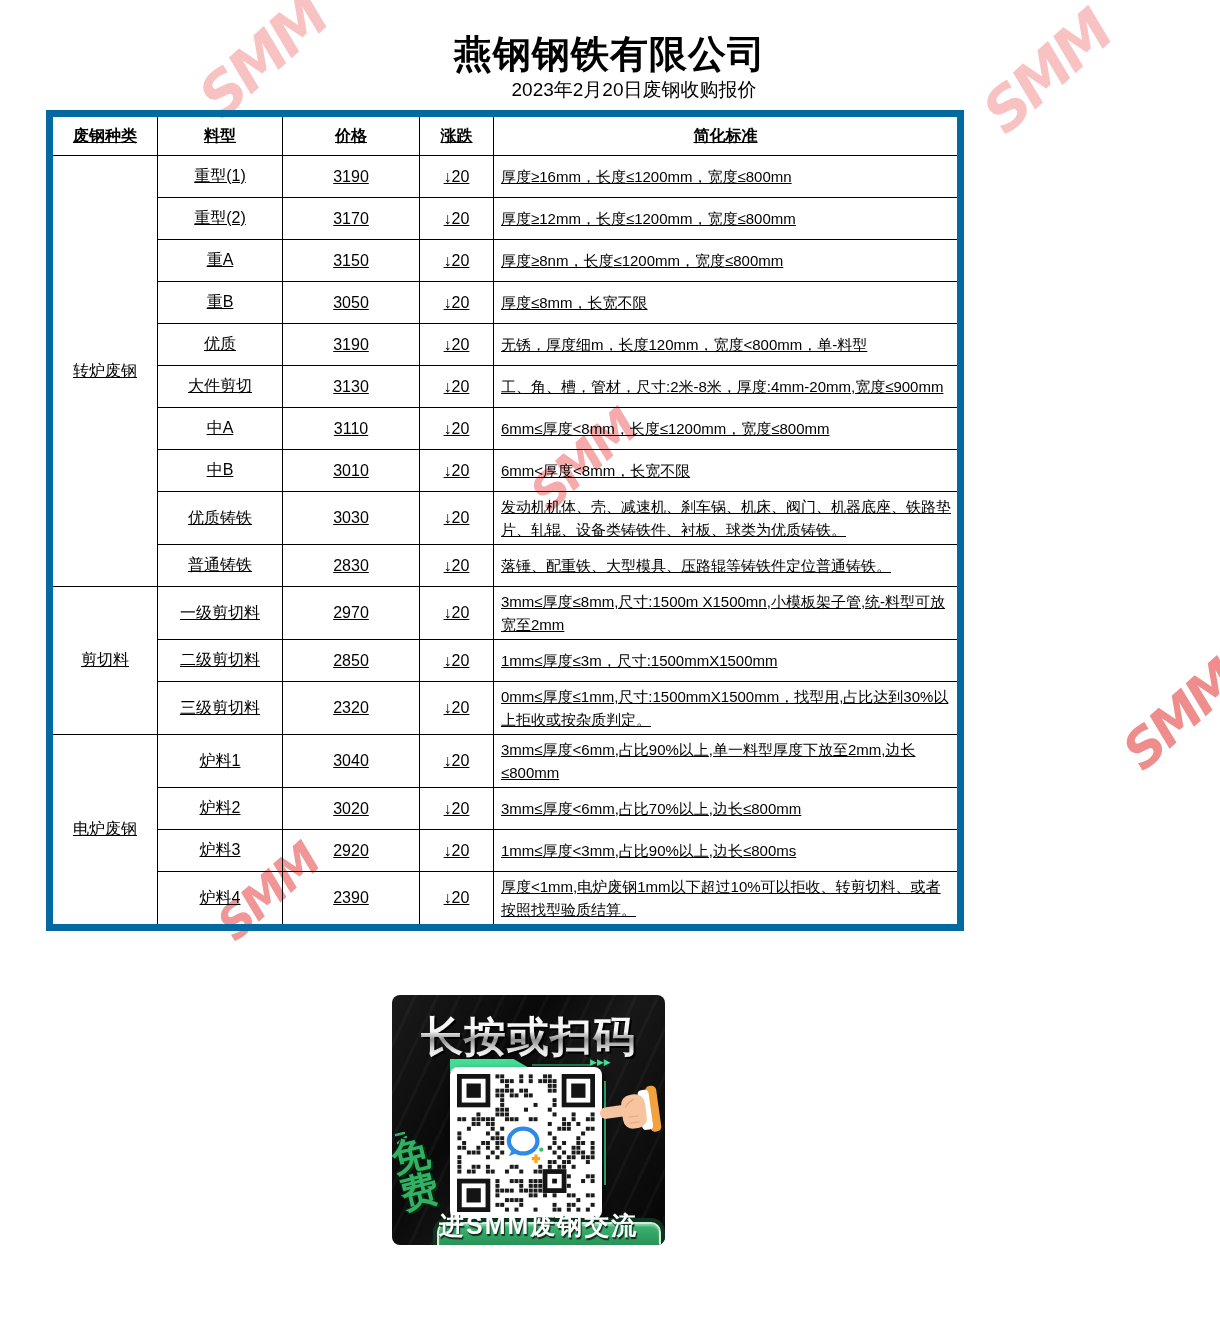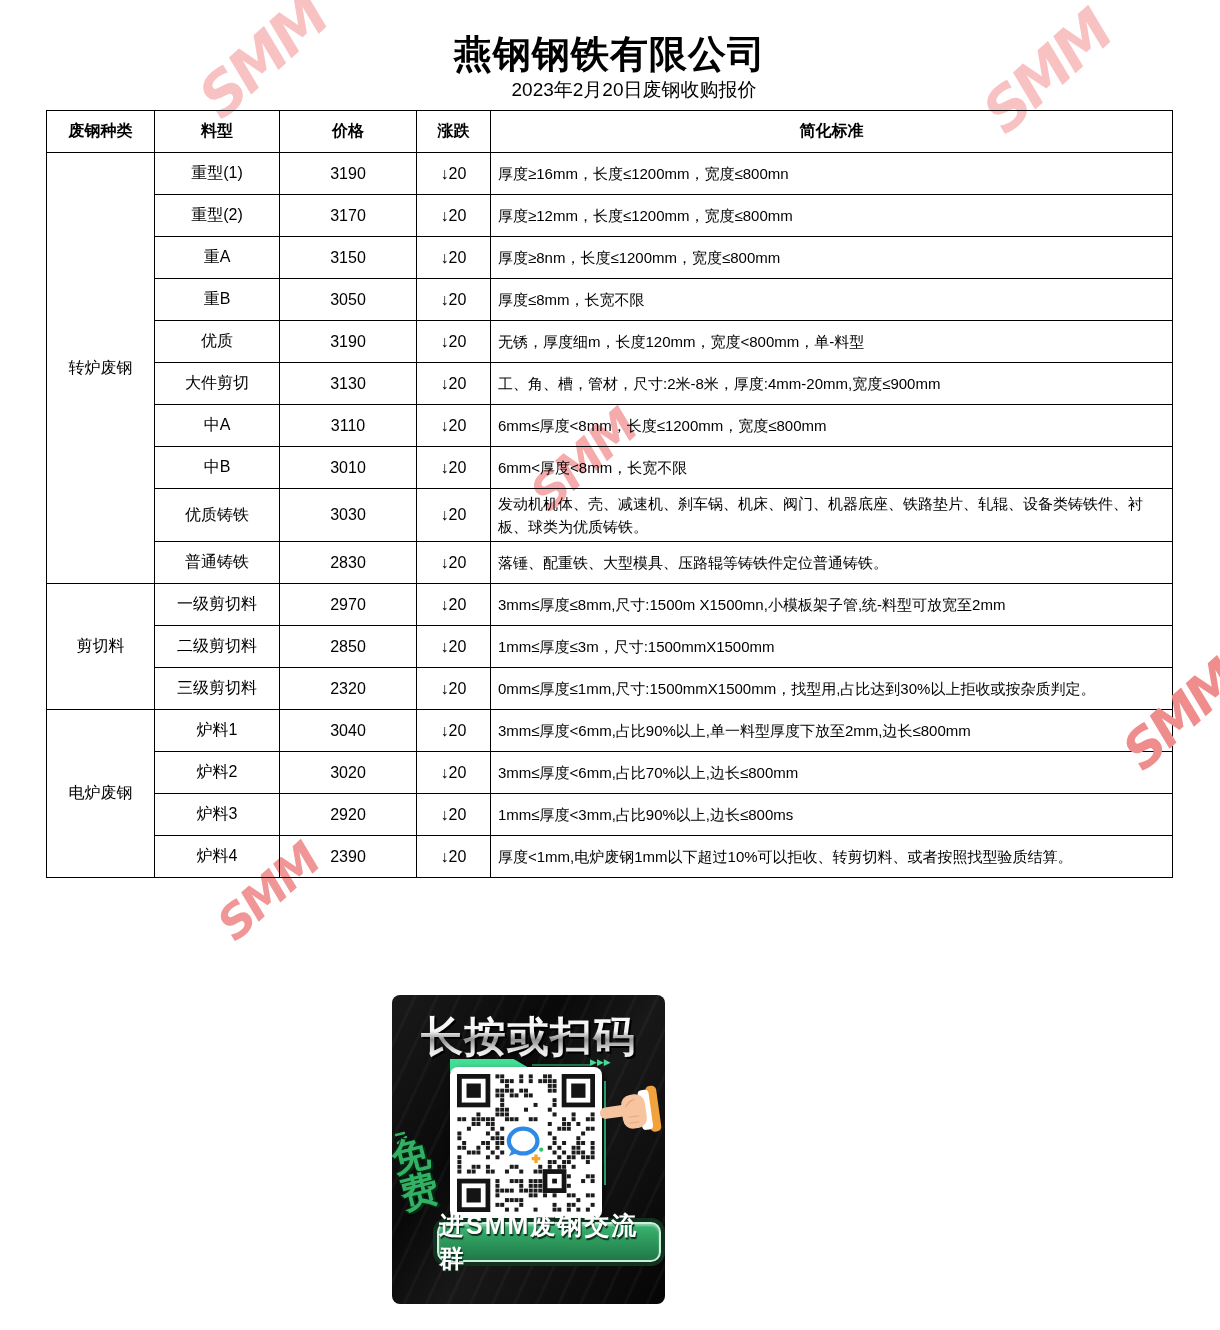--- a/index.html
+++ b/index.html
@@ -16,30 +16,30 @@
   .wm5 { left:268px; top:892px; font-size:46px; color:#f09696; }
 
   
   .doc-title { position:absolute; top:13px; left:0; width:100%; text-align:center;
                font-size:38px; font-weight:800; color:#000; z-index:1; letter-spacing:1px;margin-top:16px; }
   .doc-subtitle { position:absolute; top:77px; left:0; width:100%; text-align:center;
                   font-size:19px; color:#000; z-index:1;padding-left:48px; }
 
   
   .tbl-wrap { position:absolute; left:46px; top:110px; z-index:1; }
-  table { border-collapse:collapse; table-layout:fixed; width:1127px; border:1px solid #0369a1; }
+  table { border-collapse:collapse; table-layout:fixed; width:918px; border:7px solid #0369a1;text-decoration:underline; }
   th, td { border:1px solid #000; color:#000; background:transparent; vertical-align:middle;
            text-align:center; font-size:16px; overflow:hidden; }
   th { font-weight:bold; height:42px; }
   tr { height:42px; }
   td.std { text-align:left; font-size:15px; padding:3px 4px 3px 7px; line-height:23px; }
   td.cat { font-size:16px; }
 
   
-  .qr-card { position:absolute; left:392px; top:995px; width:273px; height:309px; border-radius:8px;
+  .qr-card { position:absolute; left:392px; top:995px; width:273px; height:250px; border-radius:8px;
              z-index:2; overflow:hidden;
              background:
                repeating-linear-gradient(115deg, rgba(255,255,255,0.03) 0 3px, rgba(255,255,255,0) 3px 20px),
                linear-gradient(125deg, #1a1a1a 0%, #090909 35%, #181818 55%, #050505 100%); }
   .qr-headline { position:absolute; top:14px; left:0; width:100%; text-align:center;
                  font-size:42px; font-weight:800; letter-spacing:1px;
                  background:linear-gradient(180deg,#ffffff 0%,#f2f2f2 40%,#8f8f8f 55%,#e8e8e8 75%,#ffffff 100%);
                  -webkit-background-clip:text; background-clip:text; color:transparent;
                  -webkit-text-fill-color:transparent; filter:drop-shadow(2px 2px 0 #000); }
   .qr-tab { position:absolute; left:58px; top:64px; width:86px; height:13px; background:#44dd96;

